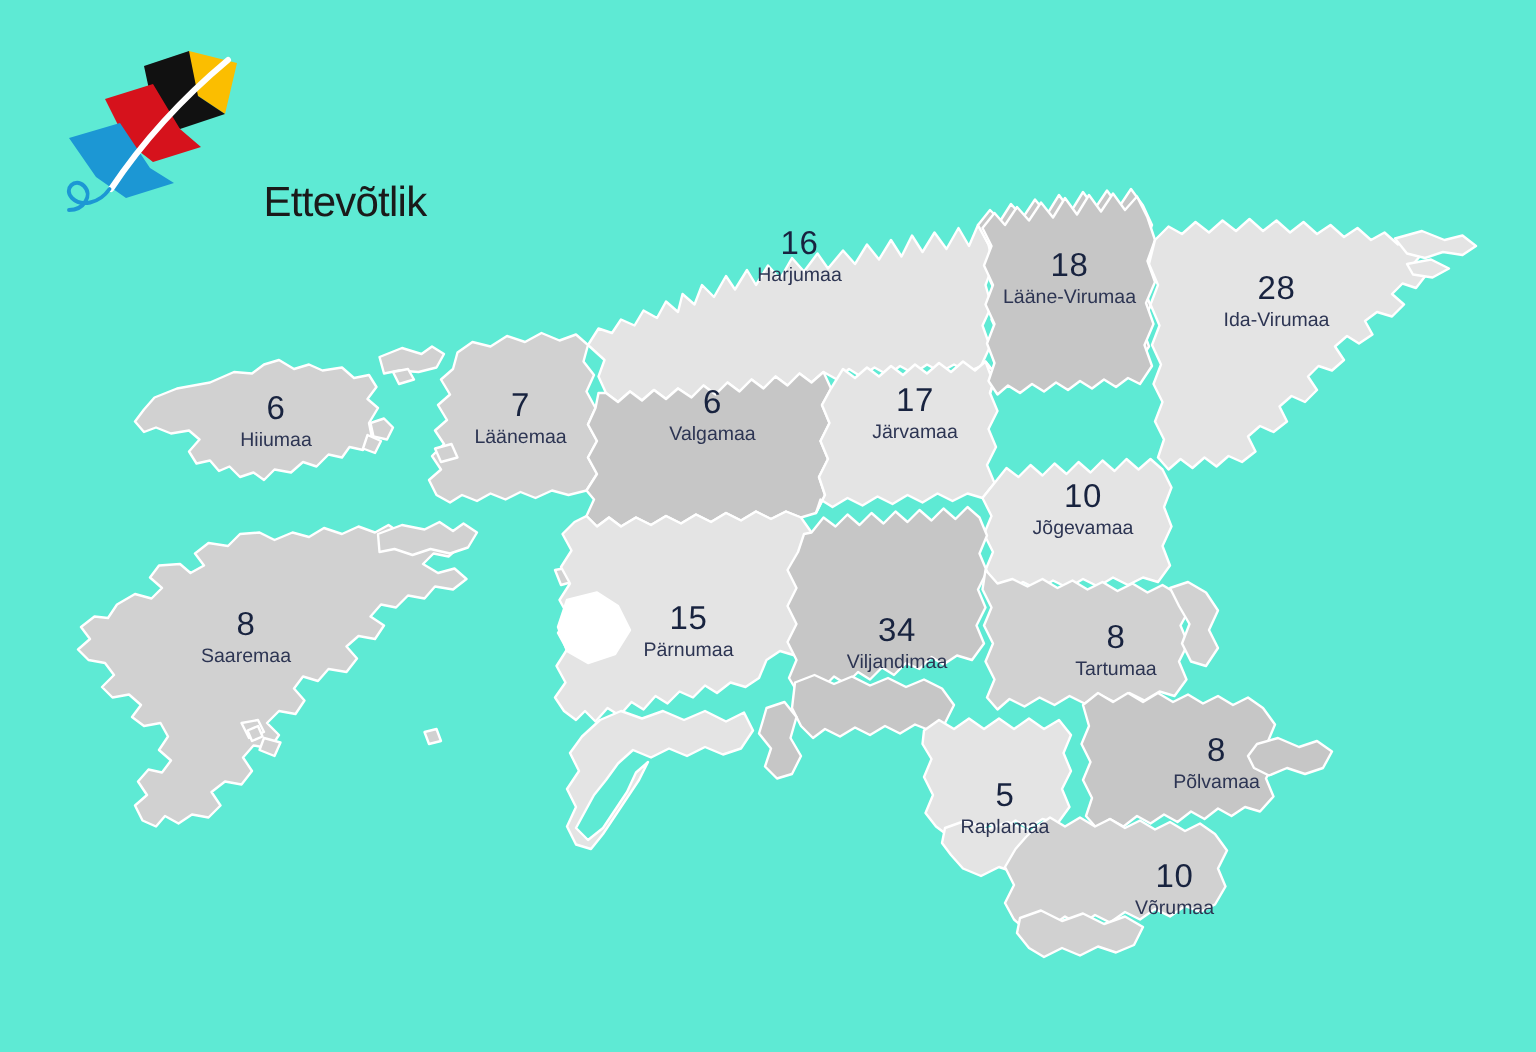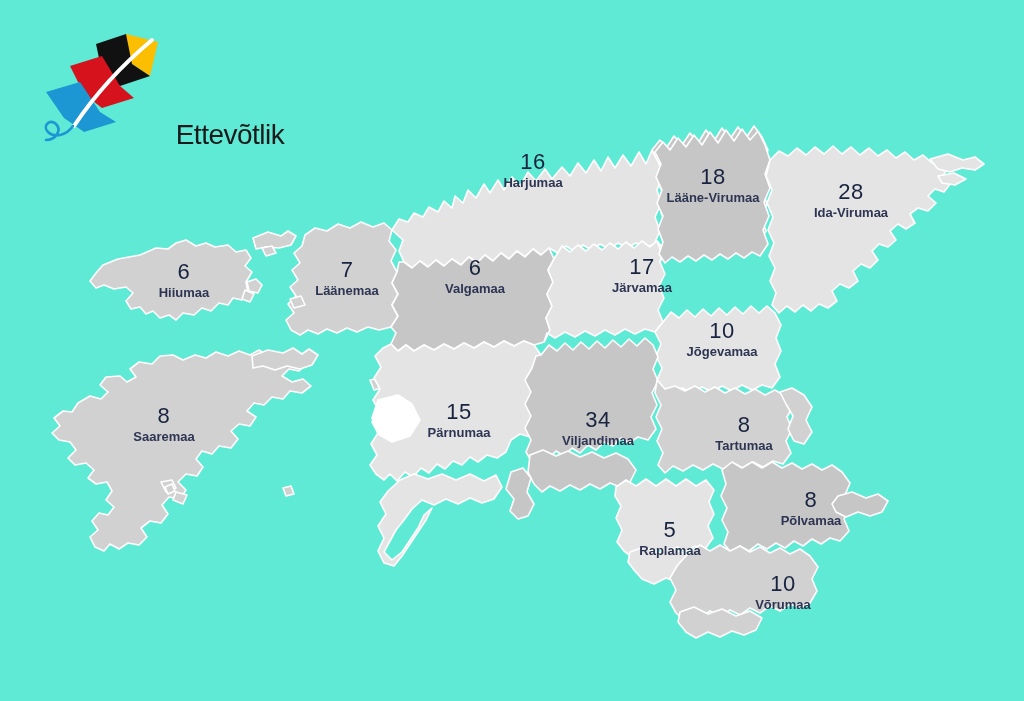--- a/index.html
+++ b/index.html
@@ -27,21 +27,21 @@
   #map svg { display:block; }
   .county { stroke:#ffffff; stroke-width:1.6; stroke-linejoin:round; }
 
   
   .label { position:absolute; text-align:center; transform:translate(-50%,0); color:#18233f; pointer-events:none; }
   .label .num {
     display:block; font-size:22px; font-weight:400; line-height:24px;
     letter-spacing:0.5px; color:#18233f;
   }
   .label .nm {
-    display:block; font-size:13px; font-weight:700; line-height:16px;
+    display:block; font-size:13px; font-weight:400; line-height:16px;
     color:#2d3553; margin-top:1px;
   }
 </style>
 </head>
 <body>
 
 <div id="page">
 
   <div id="map">
     <svg width="1024" height="701" viewBox="0 0 1024 701" xmlns="http://www.w3.org/2000/svg">
@@ -212,21 +212,21 @@
       <span class="nm">Hiiumaa</span>
     </div>
     <div class="label" style="left:347px; top:258px;">
       <span class="num">7</span>
       <span class="nm">Läänemaa</span>
     </div>
     <div class="label" style="left:475px; top:256px;">
       <span class="num">6</span>
       <span class="nm">Valgamaa</span>
     </div>
-    <div class="label" style="left:642px; top:255px;">
+    <div class="label" style="left:610px; top:255px;">
       <span class="num">17</span>
       <span class="nm">Järvamaa</span>
     </div>
     <div class="label" style="left:722px; top:319px;">
       <span class="num">10</span>
       <span class="nm">Jõgevamaa</span>
     </div>
     <div class="label" style="left:459px; top:370px;margin-top:30px;">
       <span class="num">15</span>
       <span class="nm">Pärnumaa</span>

